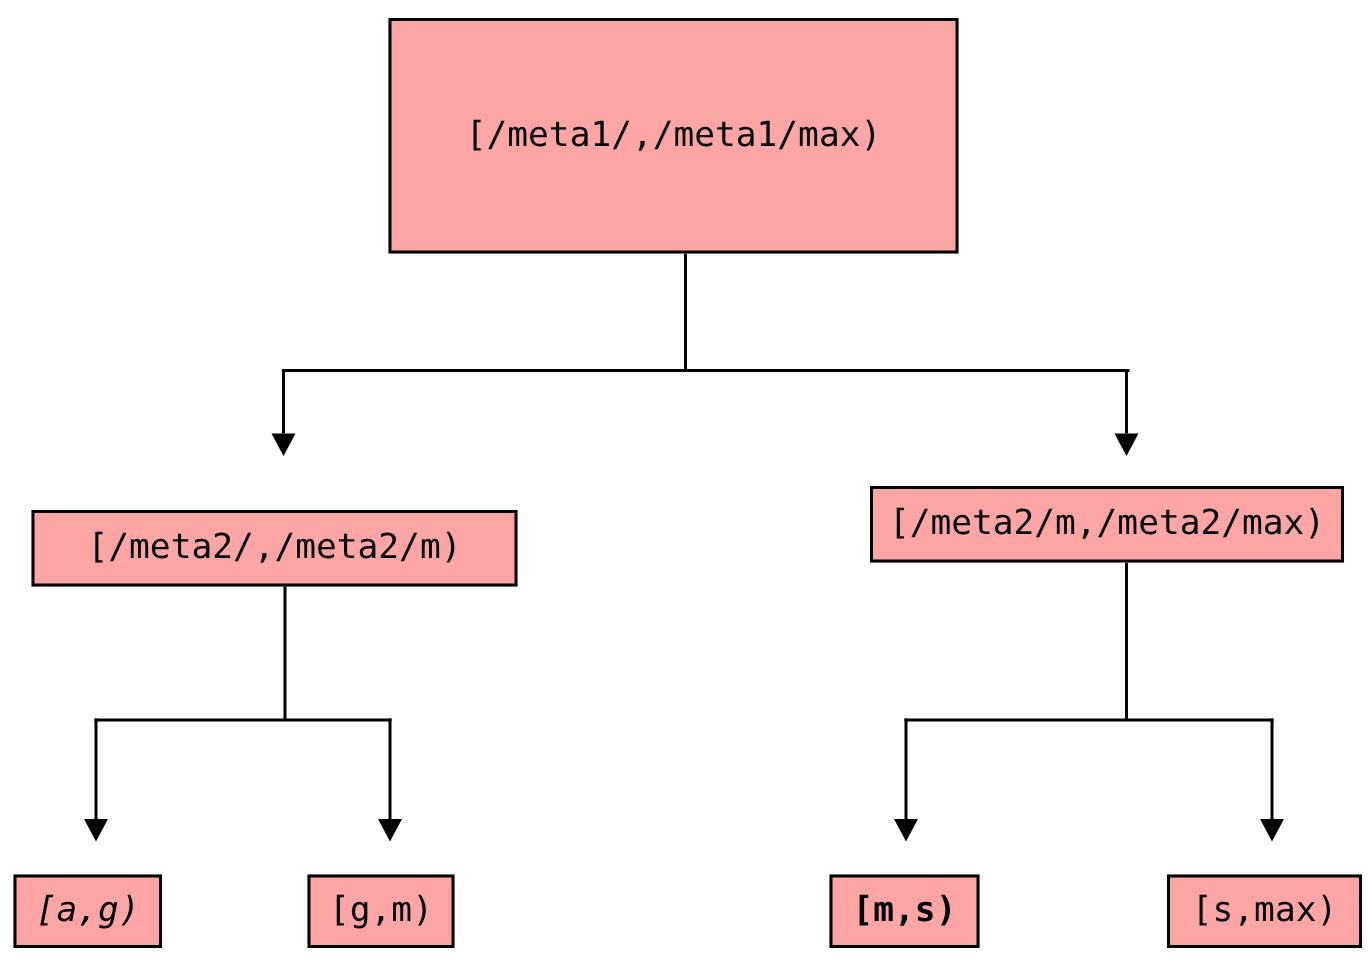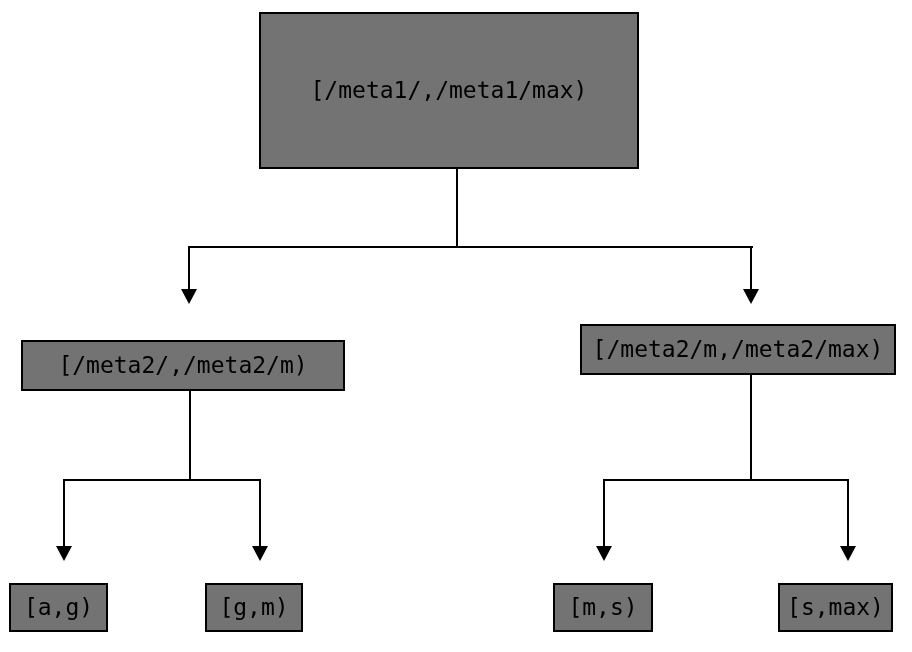--- a/index.html
+++ b/index.html
@@ -12,21 +12,21 @@
     width: 912px;
     height: 652px;
     background: #ffffff;
     overflow: hidden;
     font-family: "DejaVu Sans Mono", monospace;
   }
   .node-box {
     position: absolute;
     box-sizing: border-box;
     border: 2px solid #000000;
-    background: #737373;
+    background: #fca5a5;
     display: flex;
     align-items: center;
     justify-content: center;
     color: #000000;
     white-space: pre;
     letter-spacing: 0;
   }
   .node-label {
     font-family: "DejaVu Sans Mono", monospace;
     font-size: 23px;
@@ -50,38 +50,40 @@
     left: 580px;
     top: 324px;
     width: 316px;
     height: 51px;
   }
   .node-leaf-1 {
     left: 9px;
     top: 583px;
     width: 99px;
     height: 49px;
+    font-style: italic;
   }
   .node-leaf-2 {
     left: 205px;
     top: 583px;
     width: 98px;
     height: 49px;
     align-items: center;
   }
   .node-leaf-3 {
     left: 553px;
     top: 583px;
     width: 100px;
     height: 49px;
+    font-weight: bold;
   }
   .node-leaf-4 {
     left: 778px;
     top: 583px;
-    width: 115px;
+    width: 130px;
     height: 49px;
   }
   .edge-v {
     position: absolute;
     width: 2px;
     background: #000000;
   }
   .edge-h {
     position: absolute;
     height: 2px;

